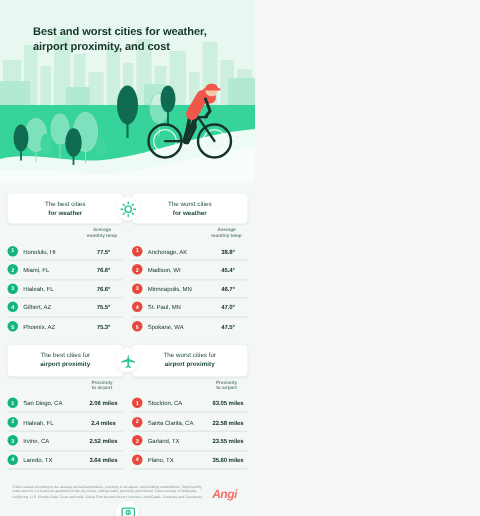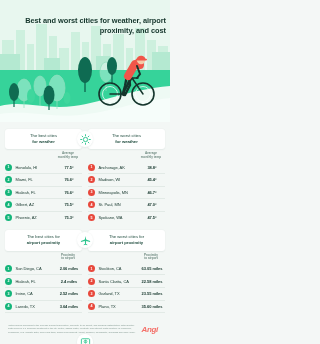--- a/index.html
+++ b/index.html
@@ -11,23 +11,23 @@
     position:relative;
   }
   .page { width:170px; height:344px; position:relative; background:#f3f7f5; }
 
   
   .hero { position:relative; width:170px; height:122px; overflow:hidden; background:#eaf7f0; }
   .hero-sky { position:absolute; inset:0; background:#e8f7ef; }
   .skyline { position:absolute; left:0; bottom:46px; width:170px; height:62px; }
   .hero-title {
     position:absolute; top:16px; left:0; width:170px;
-    text-align:right; z-index:6;
+    text-align:left; z-index:6;
     font-size:7.4px; font-weight:bold; line-height:1.35;
-    color:#14352b; letter-spacing:-0.05px; padding:0 4px;
+    color:#14352b; letter-spacing:-0.05px; padding:0 22px;
   }
   .hero-ground { position:absolute; left:0; bottom:0; width:170px; height:52px; background:#36d39a; }
   .hero-path { position:absolute; left:0; bottom:0; width:170px; height:46px; }
   .hero-trees { position:absolute; left:0; bottom:6px; width:170px; height:70px; }
   .hero-cyclist { position:absolute; right:12px; bottom:14px; width:62px; height:58px; }
 
   
   .section { position:relative; margin:0 5px; padding-top:7px; }
   .sec-heads { display:flex; gap:6px; align-items:stretch; position:relative; }
   .head-card {

